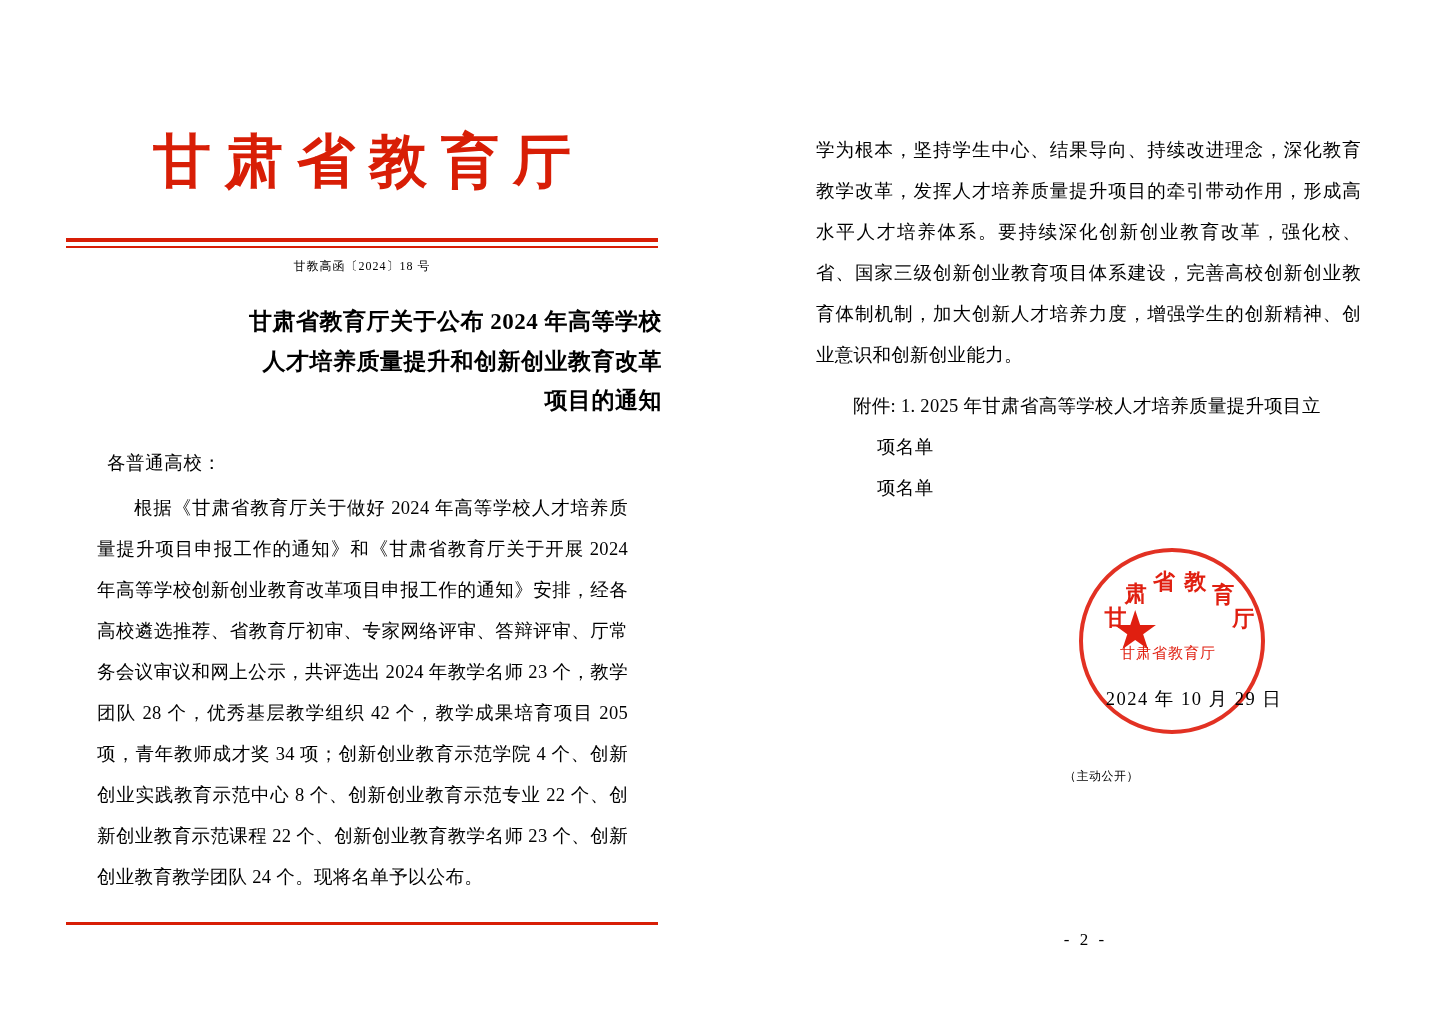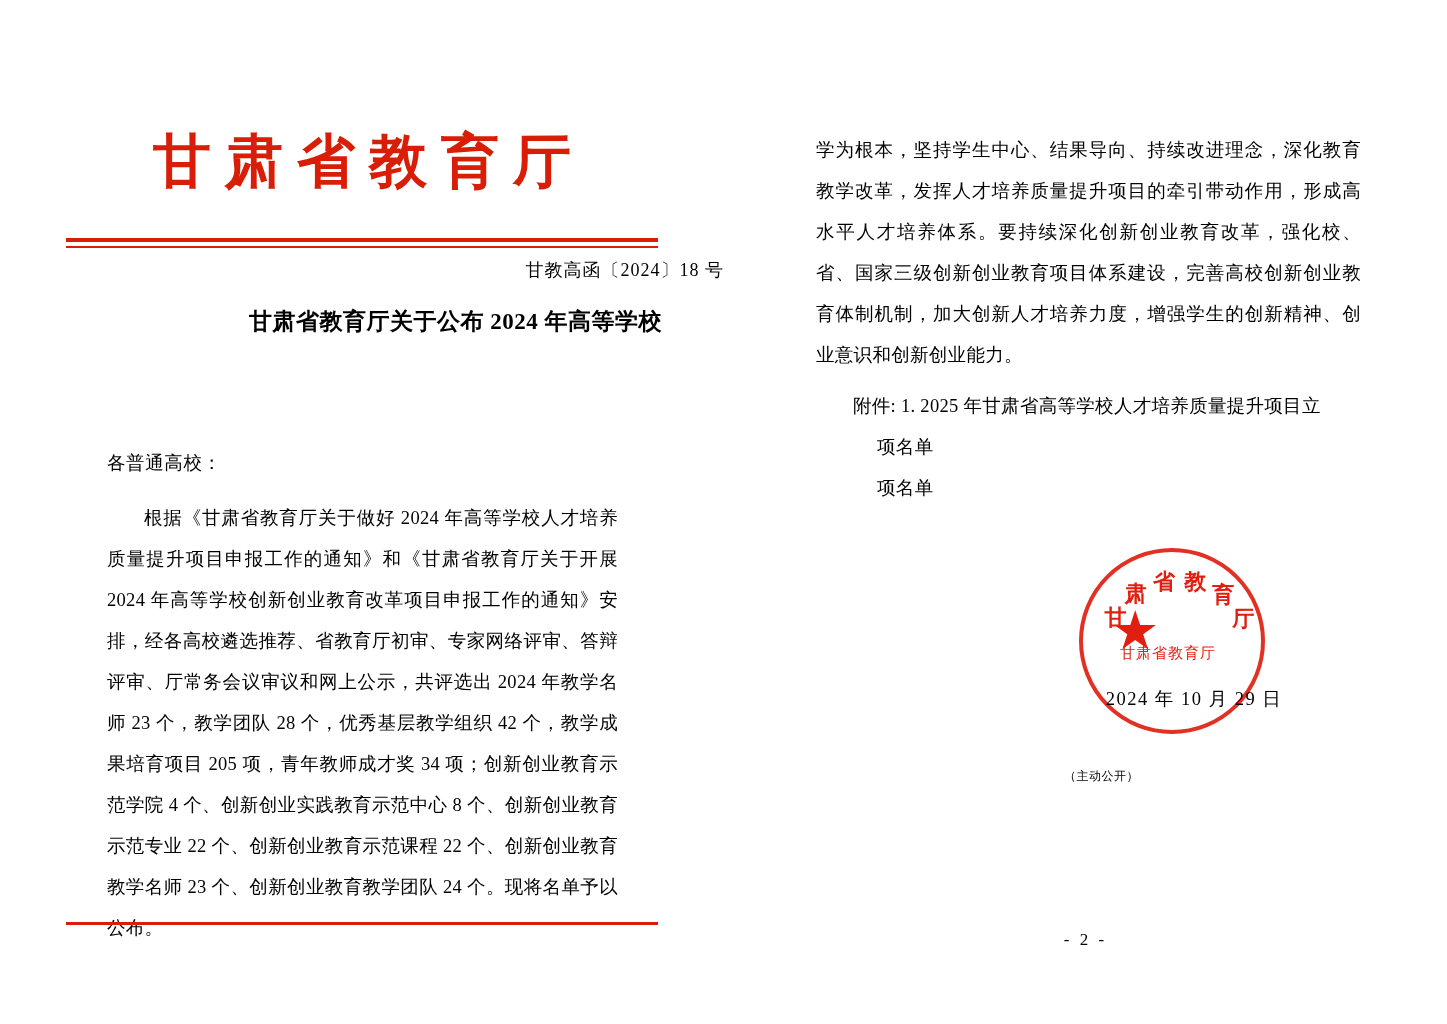--- a/index.html
+++ b/index.html
@@ -67,22 +67,22 @@
     left: 66px;
     width: 592px;
     height: 2px;
     background: #d81e06;
   }
   .doc-number {
     position: absolute;
     top: 258px;
     left: 0;
     width: 724px;
-    text-align: right;
-    font-size: 18px;
+    text-align: center;
+    font-size: 12px;
     letter-spacing: 1px;
   }
   .doc-title {
     position: absolute;
     top: 302px;
     left: 62px;
     width: 600px;
     text-align: right;
     font-size: 23px;
     font-weight: 700;
@@ -248,26 +248,28 @@
       <div class="letterhead-title">甘肃省教育厅</div>
     </div>
 
     <div class="red-rule-outer"></div>
     <div class="red-rule-inner"></div>
 
     <div class="doc-number">甘教高函〔2024〕18 号</div>
 
     <div class="doc-title">
       <div>甘肃省教育厅关于公布 2024 年高等学校</div>
+      <div>人才培养质量提升和创新创业教育改革</div>
+      <div>项目的通知</div>
     </div>
 
     <div class="salutation">各普通高校：</div>
 
     <div class="body-left">
-      <p class="indent" style="margin:11px;">根据《甘肃省教育厅关于做好 2024 年高等学校人才培养质量提升项目申报工作的通知》和《甘肃省教育厅关于开展 2024 年高等学校创新创业教育改革项目申报工作的通知》安排，经各高校遴选推荐、省教育厅初审、专家网络评审、答辩评审、厅常务会议审议和网上公示，共评选出 2024 年教学名师 23 个，教学团队 28 个，优秀基层教学组织 42 个，教学成果培育项目 205 项，青年教师成才奖 34 项；创新创业教育示范学院 4 个、创新创业实践教育示范中心 8 个、创新创业教育示范专业 22 个、创新创业教育示范课程 22 个、创新创业教育教学名师 23 个、创新创业教育教学团队 24 个。现将名单予以公布。</p>
+      <p class="indent" style="margin:1px;">根据《甘肃省教育厅关于做好 2024 年高等学校人才培养质量提升项目申报工作的通知》和《甘肃省教育厅关于开展 2024 年高等学校创新创业教育改革项目申报工作的通知》安排，经各高校遴选推荐、省教育厅初审、专家网络评审、答辩评审、厅常务会议审议和网上公示，共评选出 2024 年教学名师 23 个，教学团队 28 个，优秀基层教学组织 42 个，教学成果培育项目 205 项，青年教师成才奖 34 项；创新创业教育示范学院 4 个、创新创业实践教育示范中心 8 个、创新创业教育示范专业 22 个、创新创业教育示范课程 22 个、创新创业教育教学名师 23 个、创新创业教育教学团队 24 个。现将名单予以公布。</p>
     </div>
 
     <div class="red-rule-bottom-outer"></div>
   </div>
 
   <div class="col col-right">
 
     <div class="body-right">学为根本，坚持学生中心、结果导向、持续改进理念，深化教育教学改革，发挥人才培养质量提升项目的牵引带动作用，形成高水平人才培养体系。要持续深化创新创业教育改革，强化校、省、国家三级创新创业教育项目体系建设，完善高校创新创业教育体制机制，加大创新人才培养力度，增强学生的创新精神、创业意识和创新创业能力。</div>
 
     <div class="attachments">

